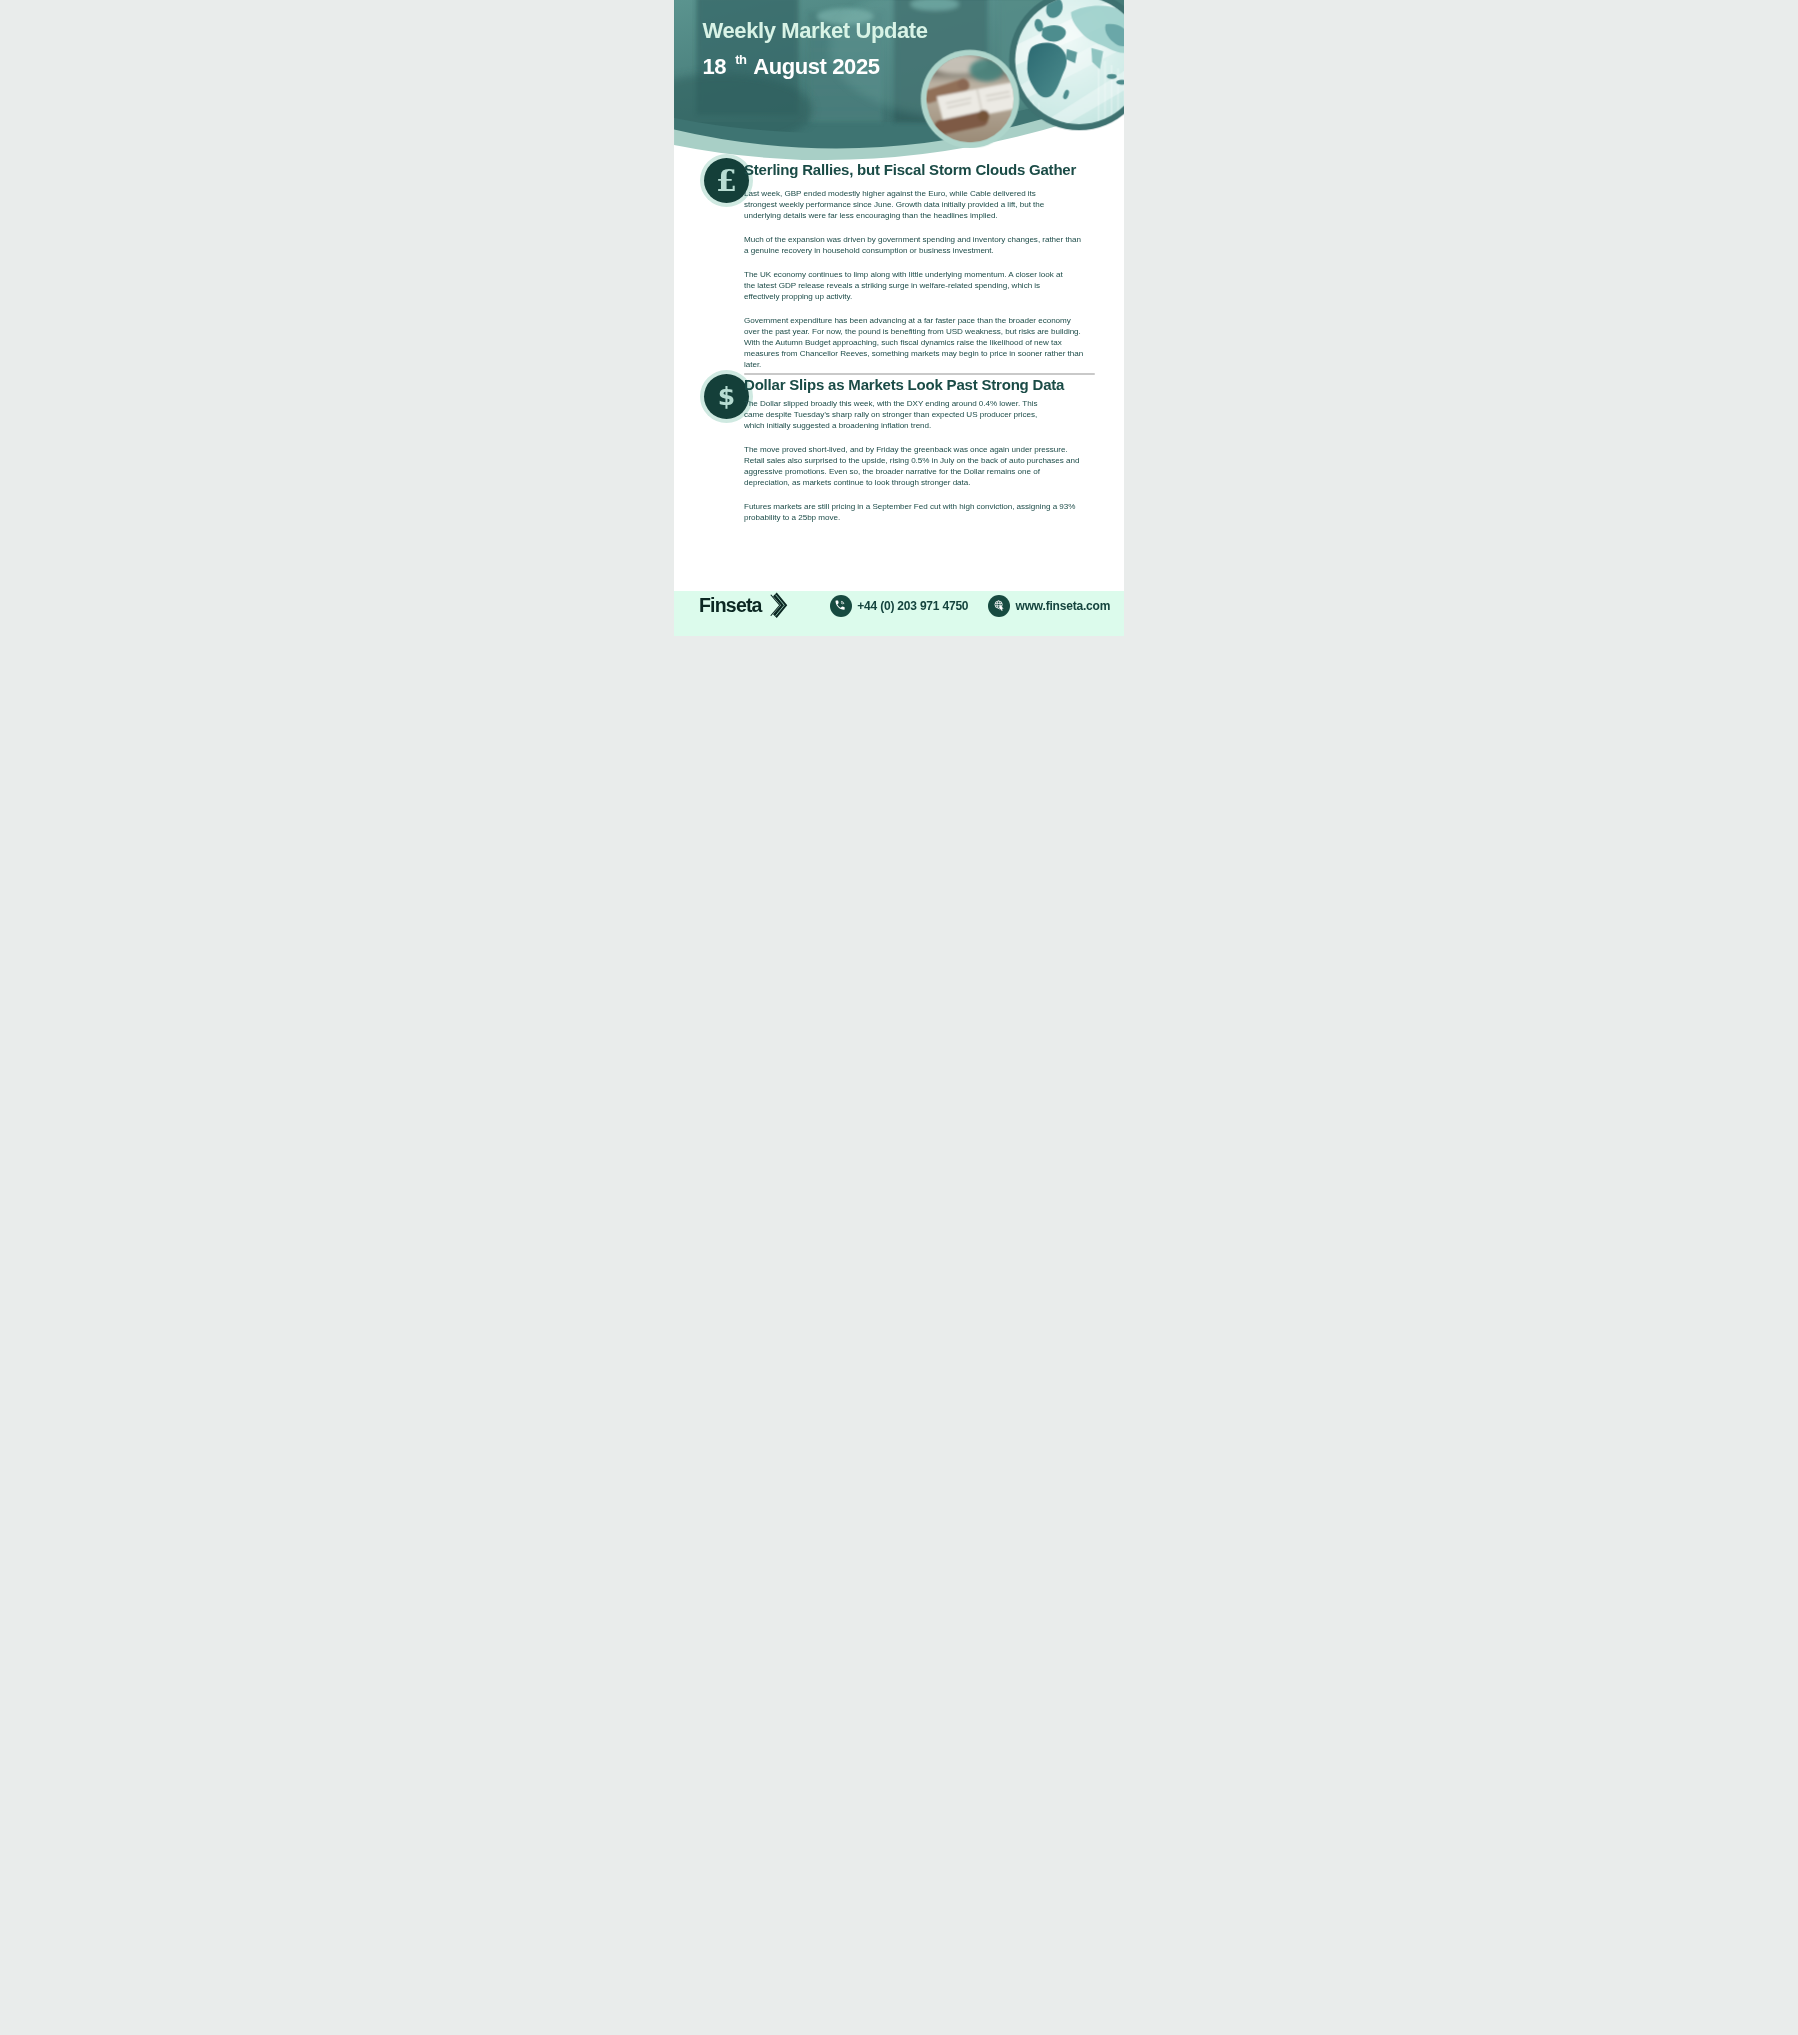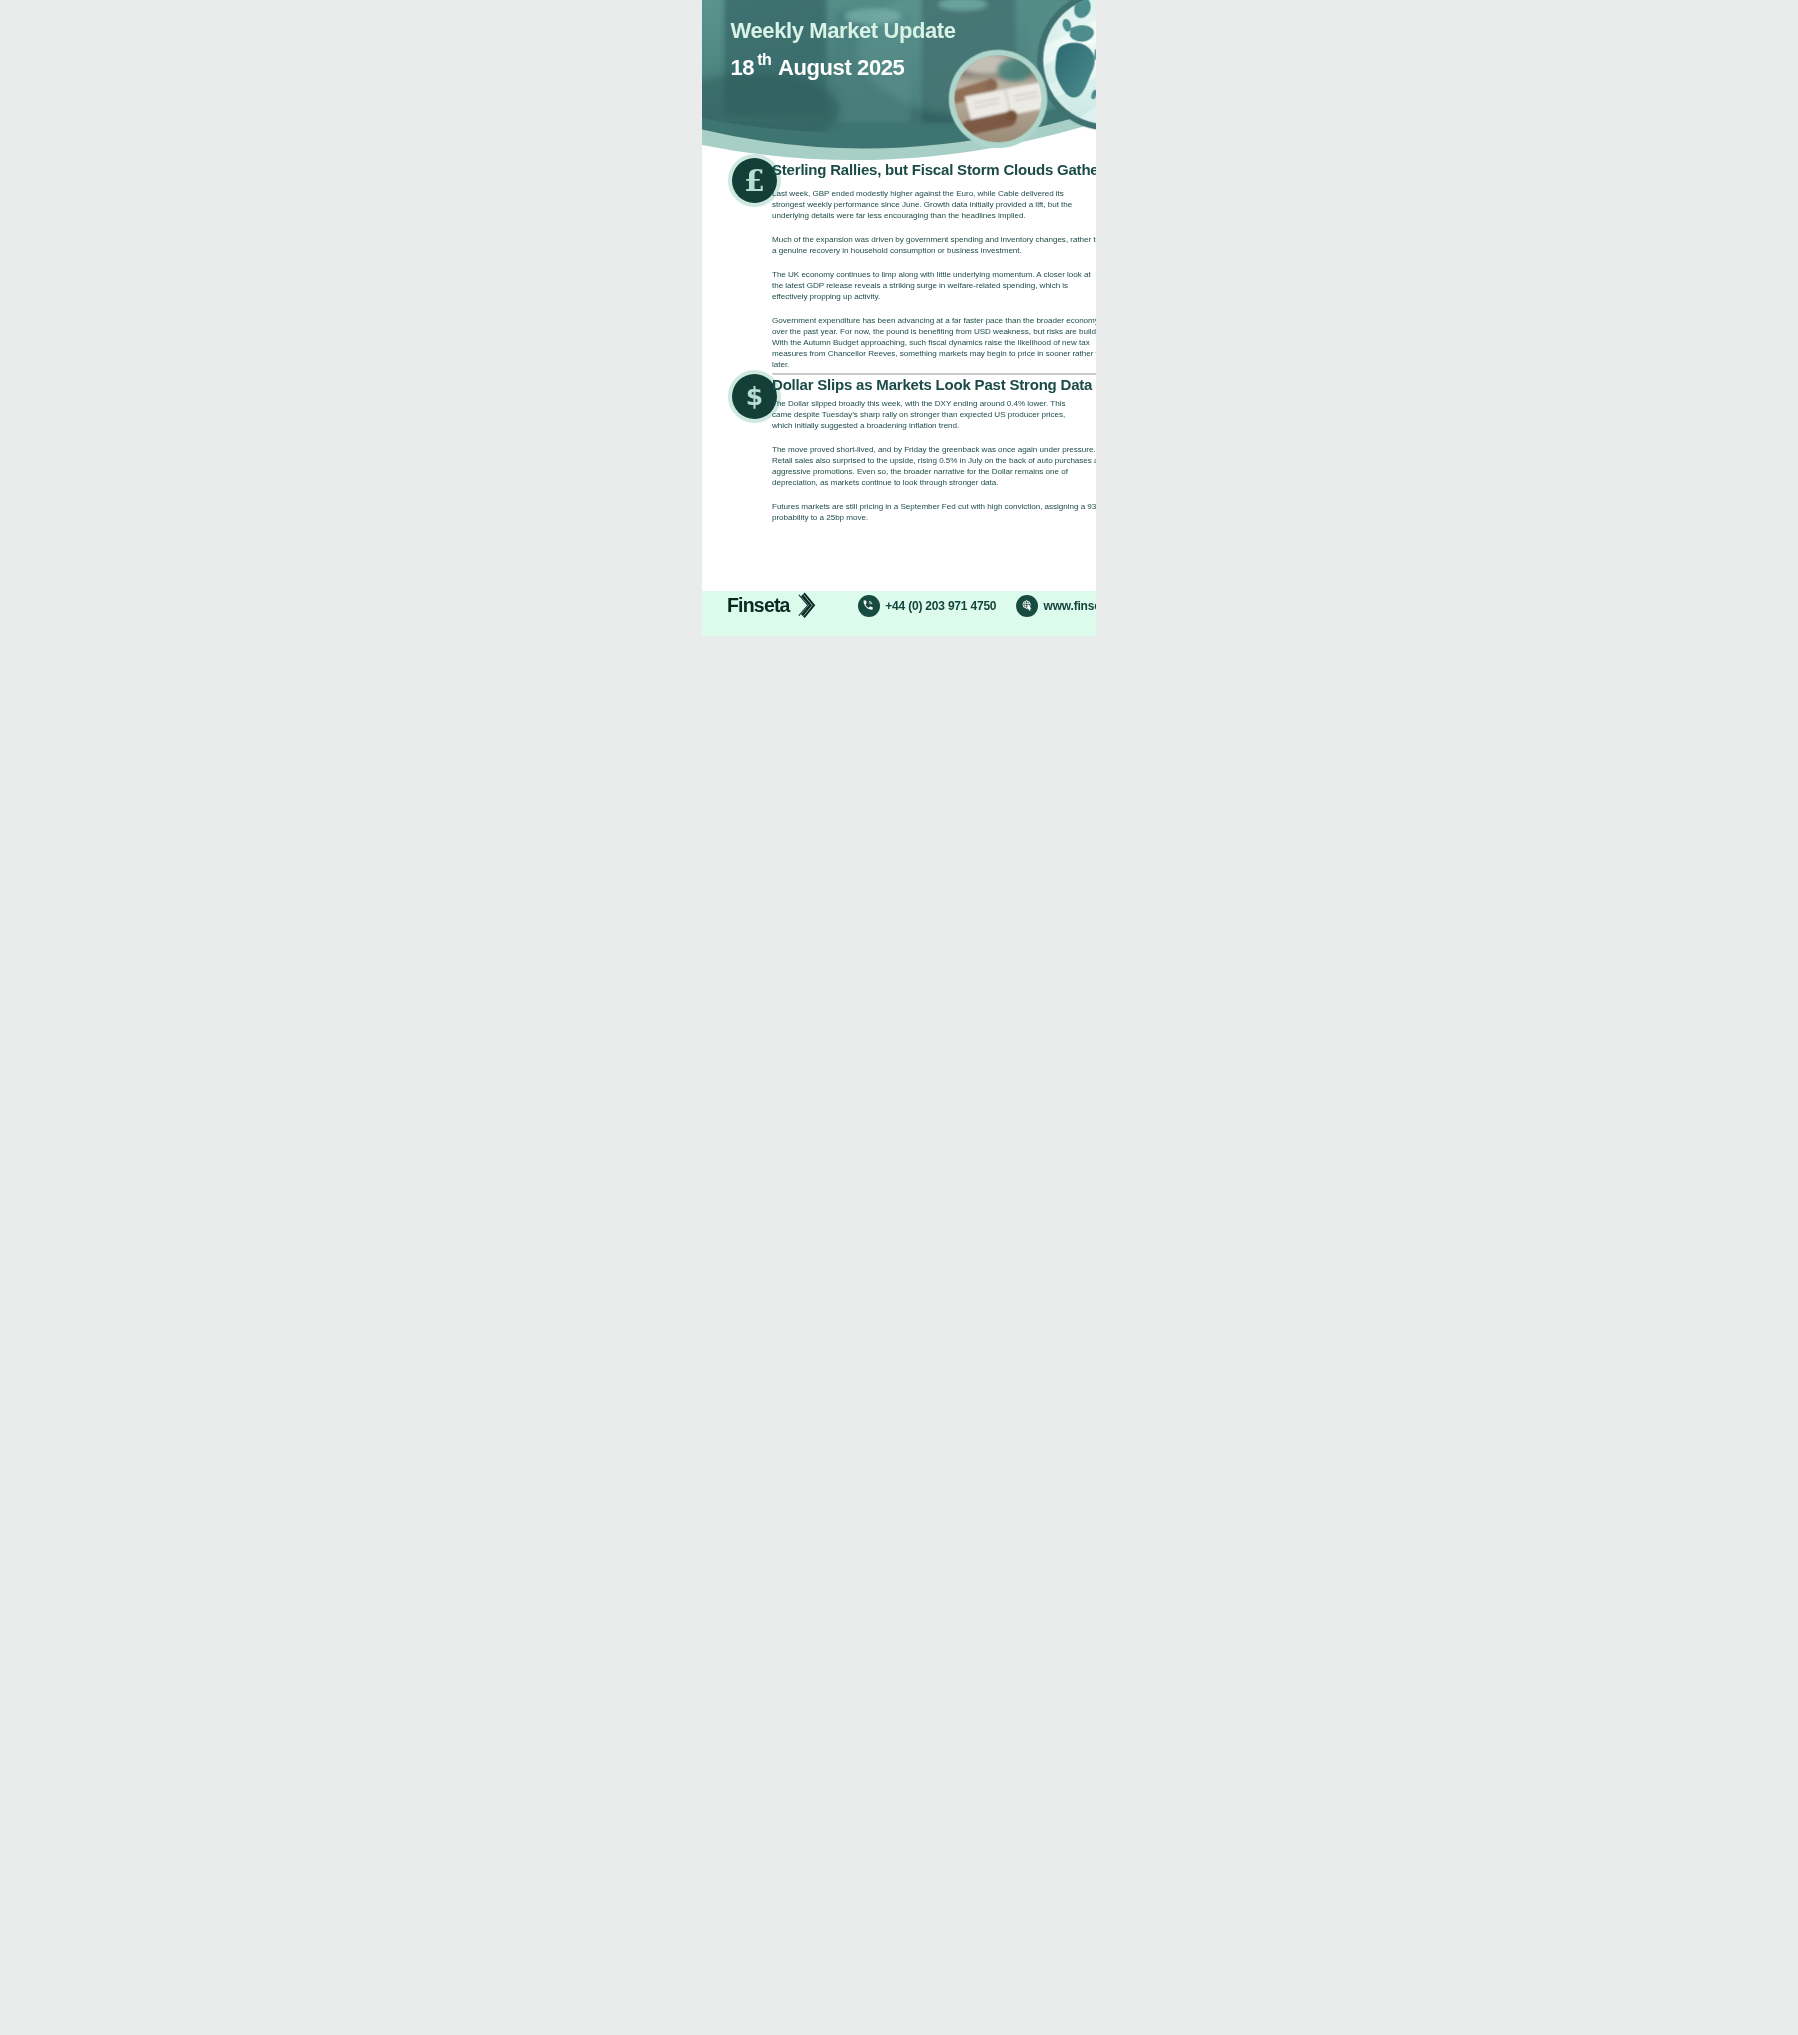--- a/index.html
+++ b/index.html
@@ -1,32 +1,32 @@
 <!DOCTYPE html>
 <html style="font-size:6.5px"><head>
 <meta charset="utf-8">
 <style>
   html,body{margin:0;padding:0;background:#e9eceb;}
   .page{
-    position:relative;width:394px;height:636px;margin:0 auto;
+    position:relative;width:450px;height:636px;margin:0 auto;
     background:#ffffff;overflow:hidden;
     font-family:"Liberation Sans",sans-serif;
   }
   
   .header-art{position:absolute;top:0;left:0;display:block;}
   .titles{position:absolute;top:18px;left:28.5px;z-index:5;}
   .titles h1{
     margin:0;font-size:22px;line-height:26px;font-weight:bold;
     letter-spacing:-0.4px;color:#d8f3e6;
   }
   .date-line{
     margin-top:5.7px;font-size:22px;line-height:24.4px;font-weight:bold;
     letter-spacing:-0.4px;color:#ffffff;
   }
-  .date-line sup{font-size:16px;position:relative;top:-1.6px;margin-left:3px;}
+  .date-line sup{font-size:13px;position:relative;top:-1.6px;margin-left:9px;}
   .date-rest{margin-left:6.5px;}
   
   .badge{
     position:absolute;left:26px;width:53px;height:53px;border-radius:50%;
     background:#cfe9e1;display:flex;align-items:center;justify-content:center;
   }
   .badge-inner{
     width:45px;height:45px;border-radius:50%;background:#143f39;
     display:flex;align-items:center;justify-content:center;
   }

